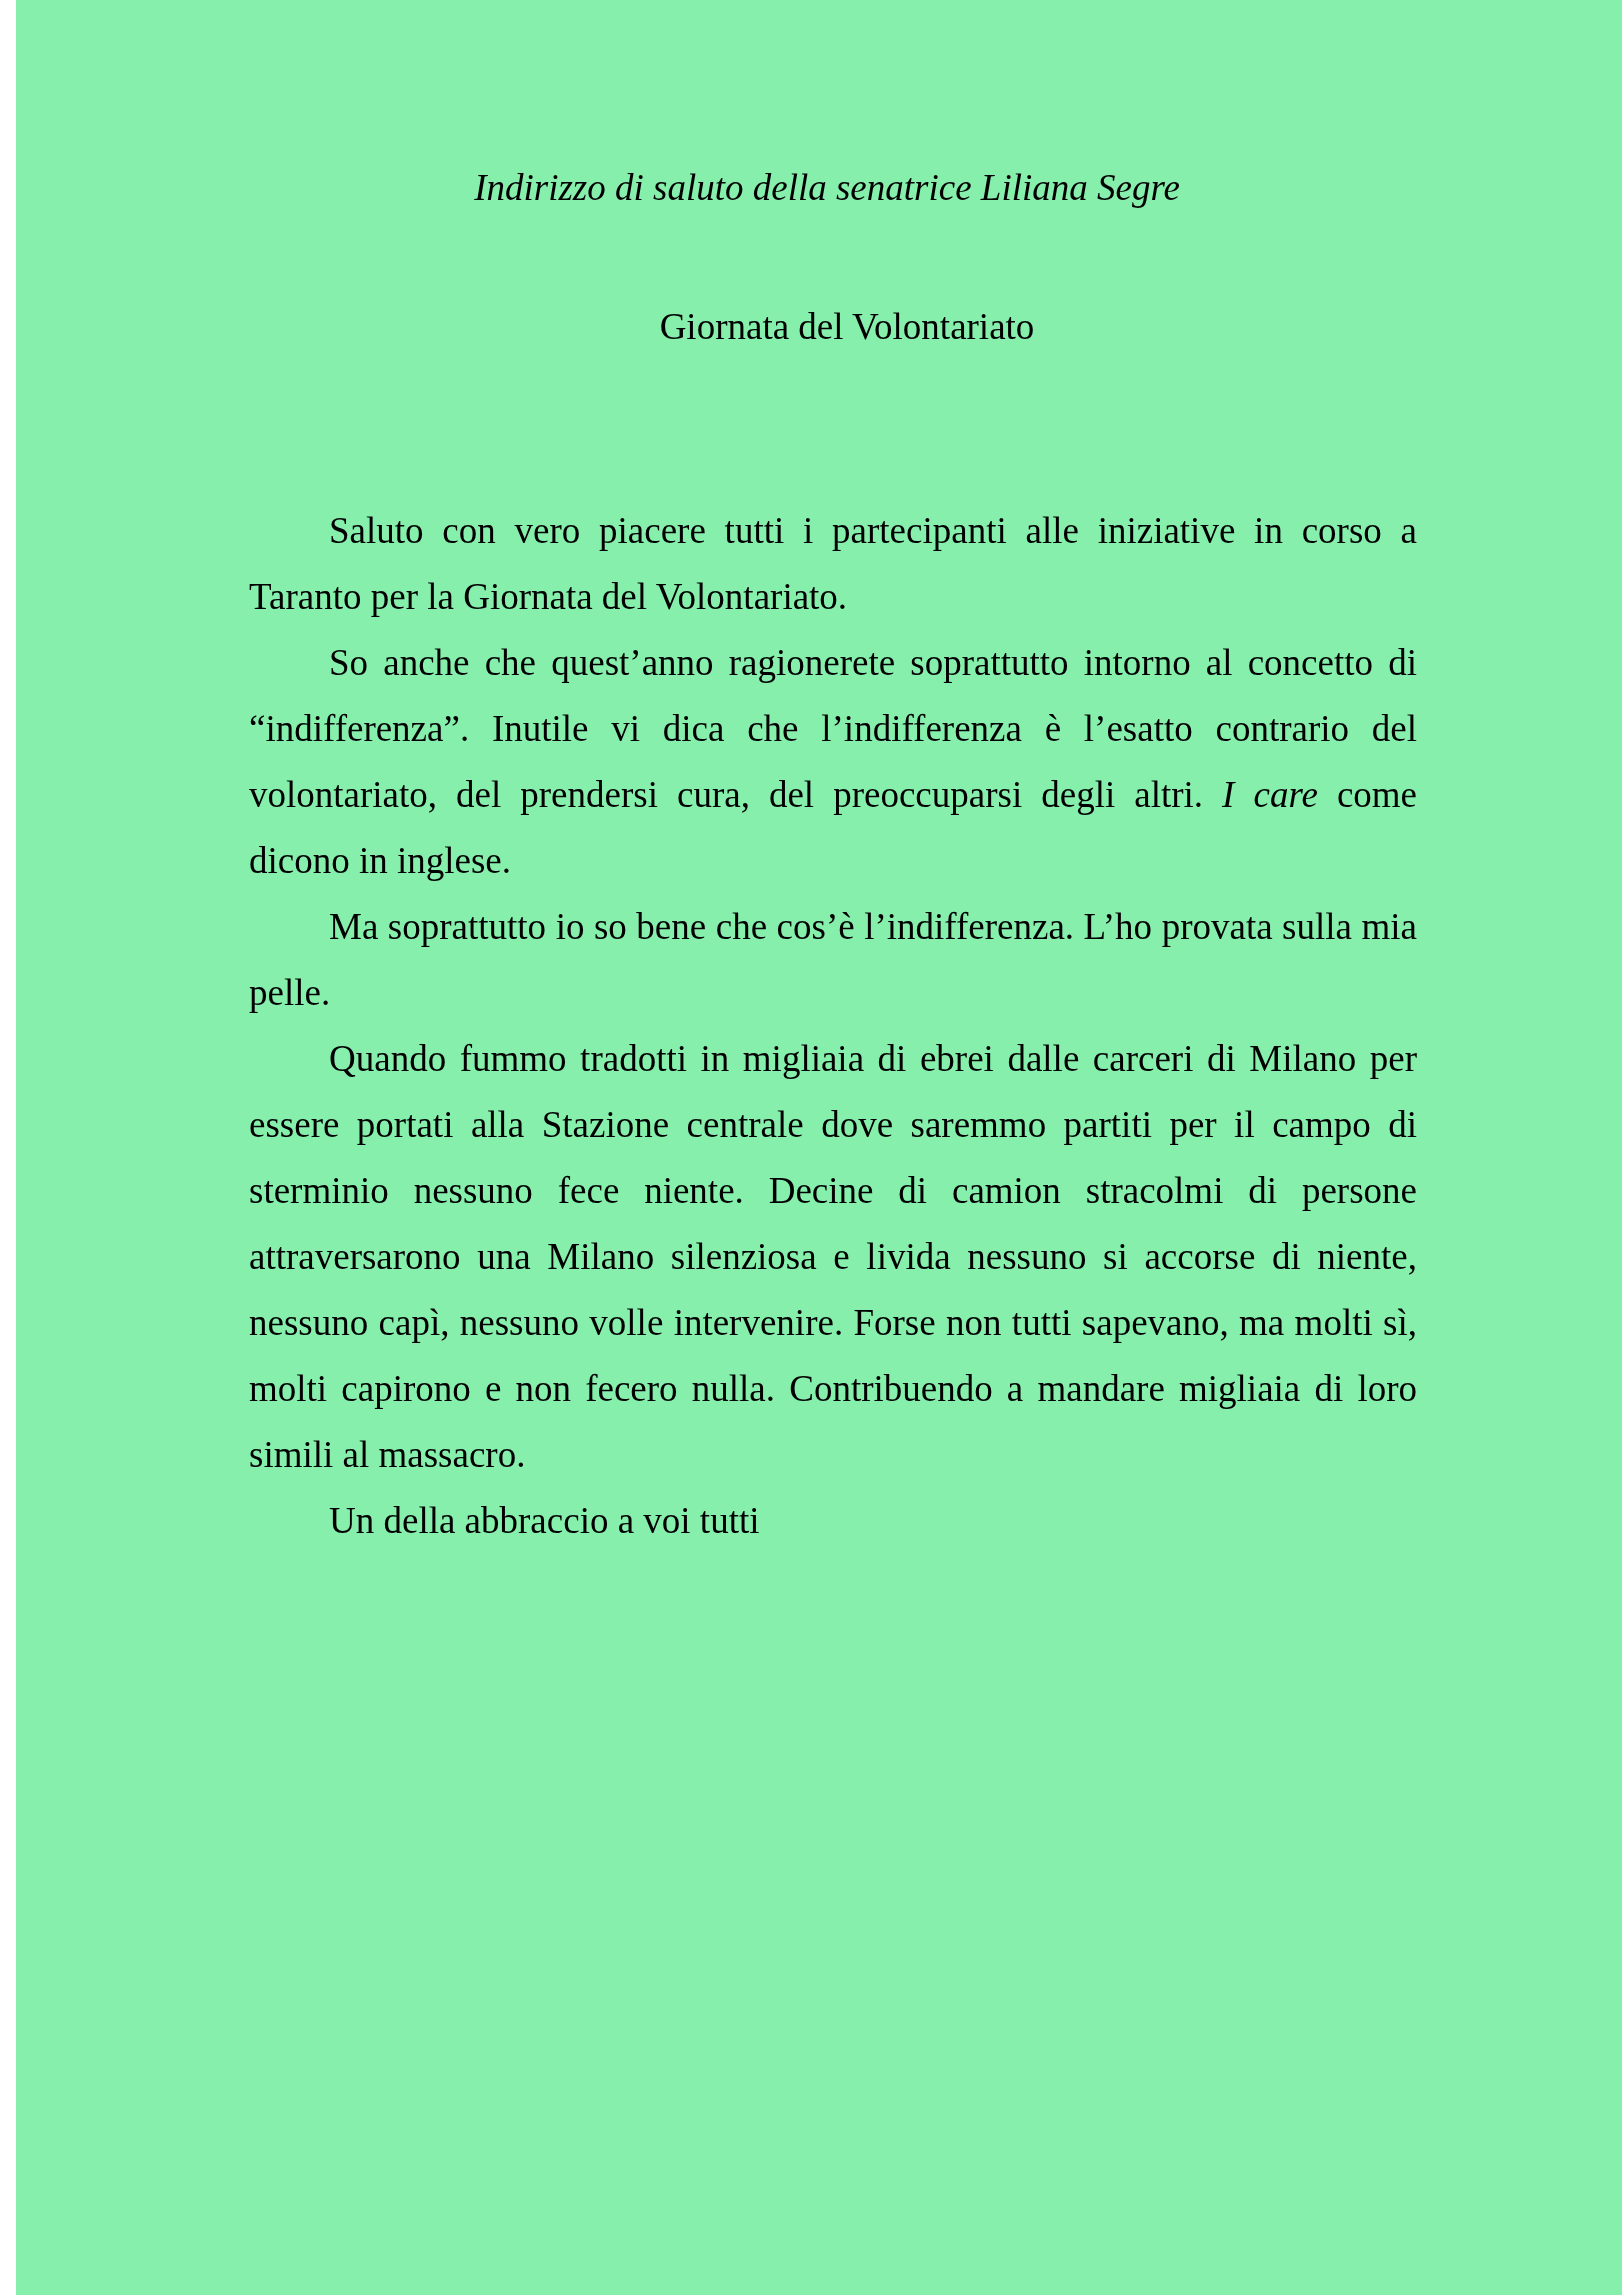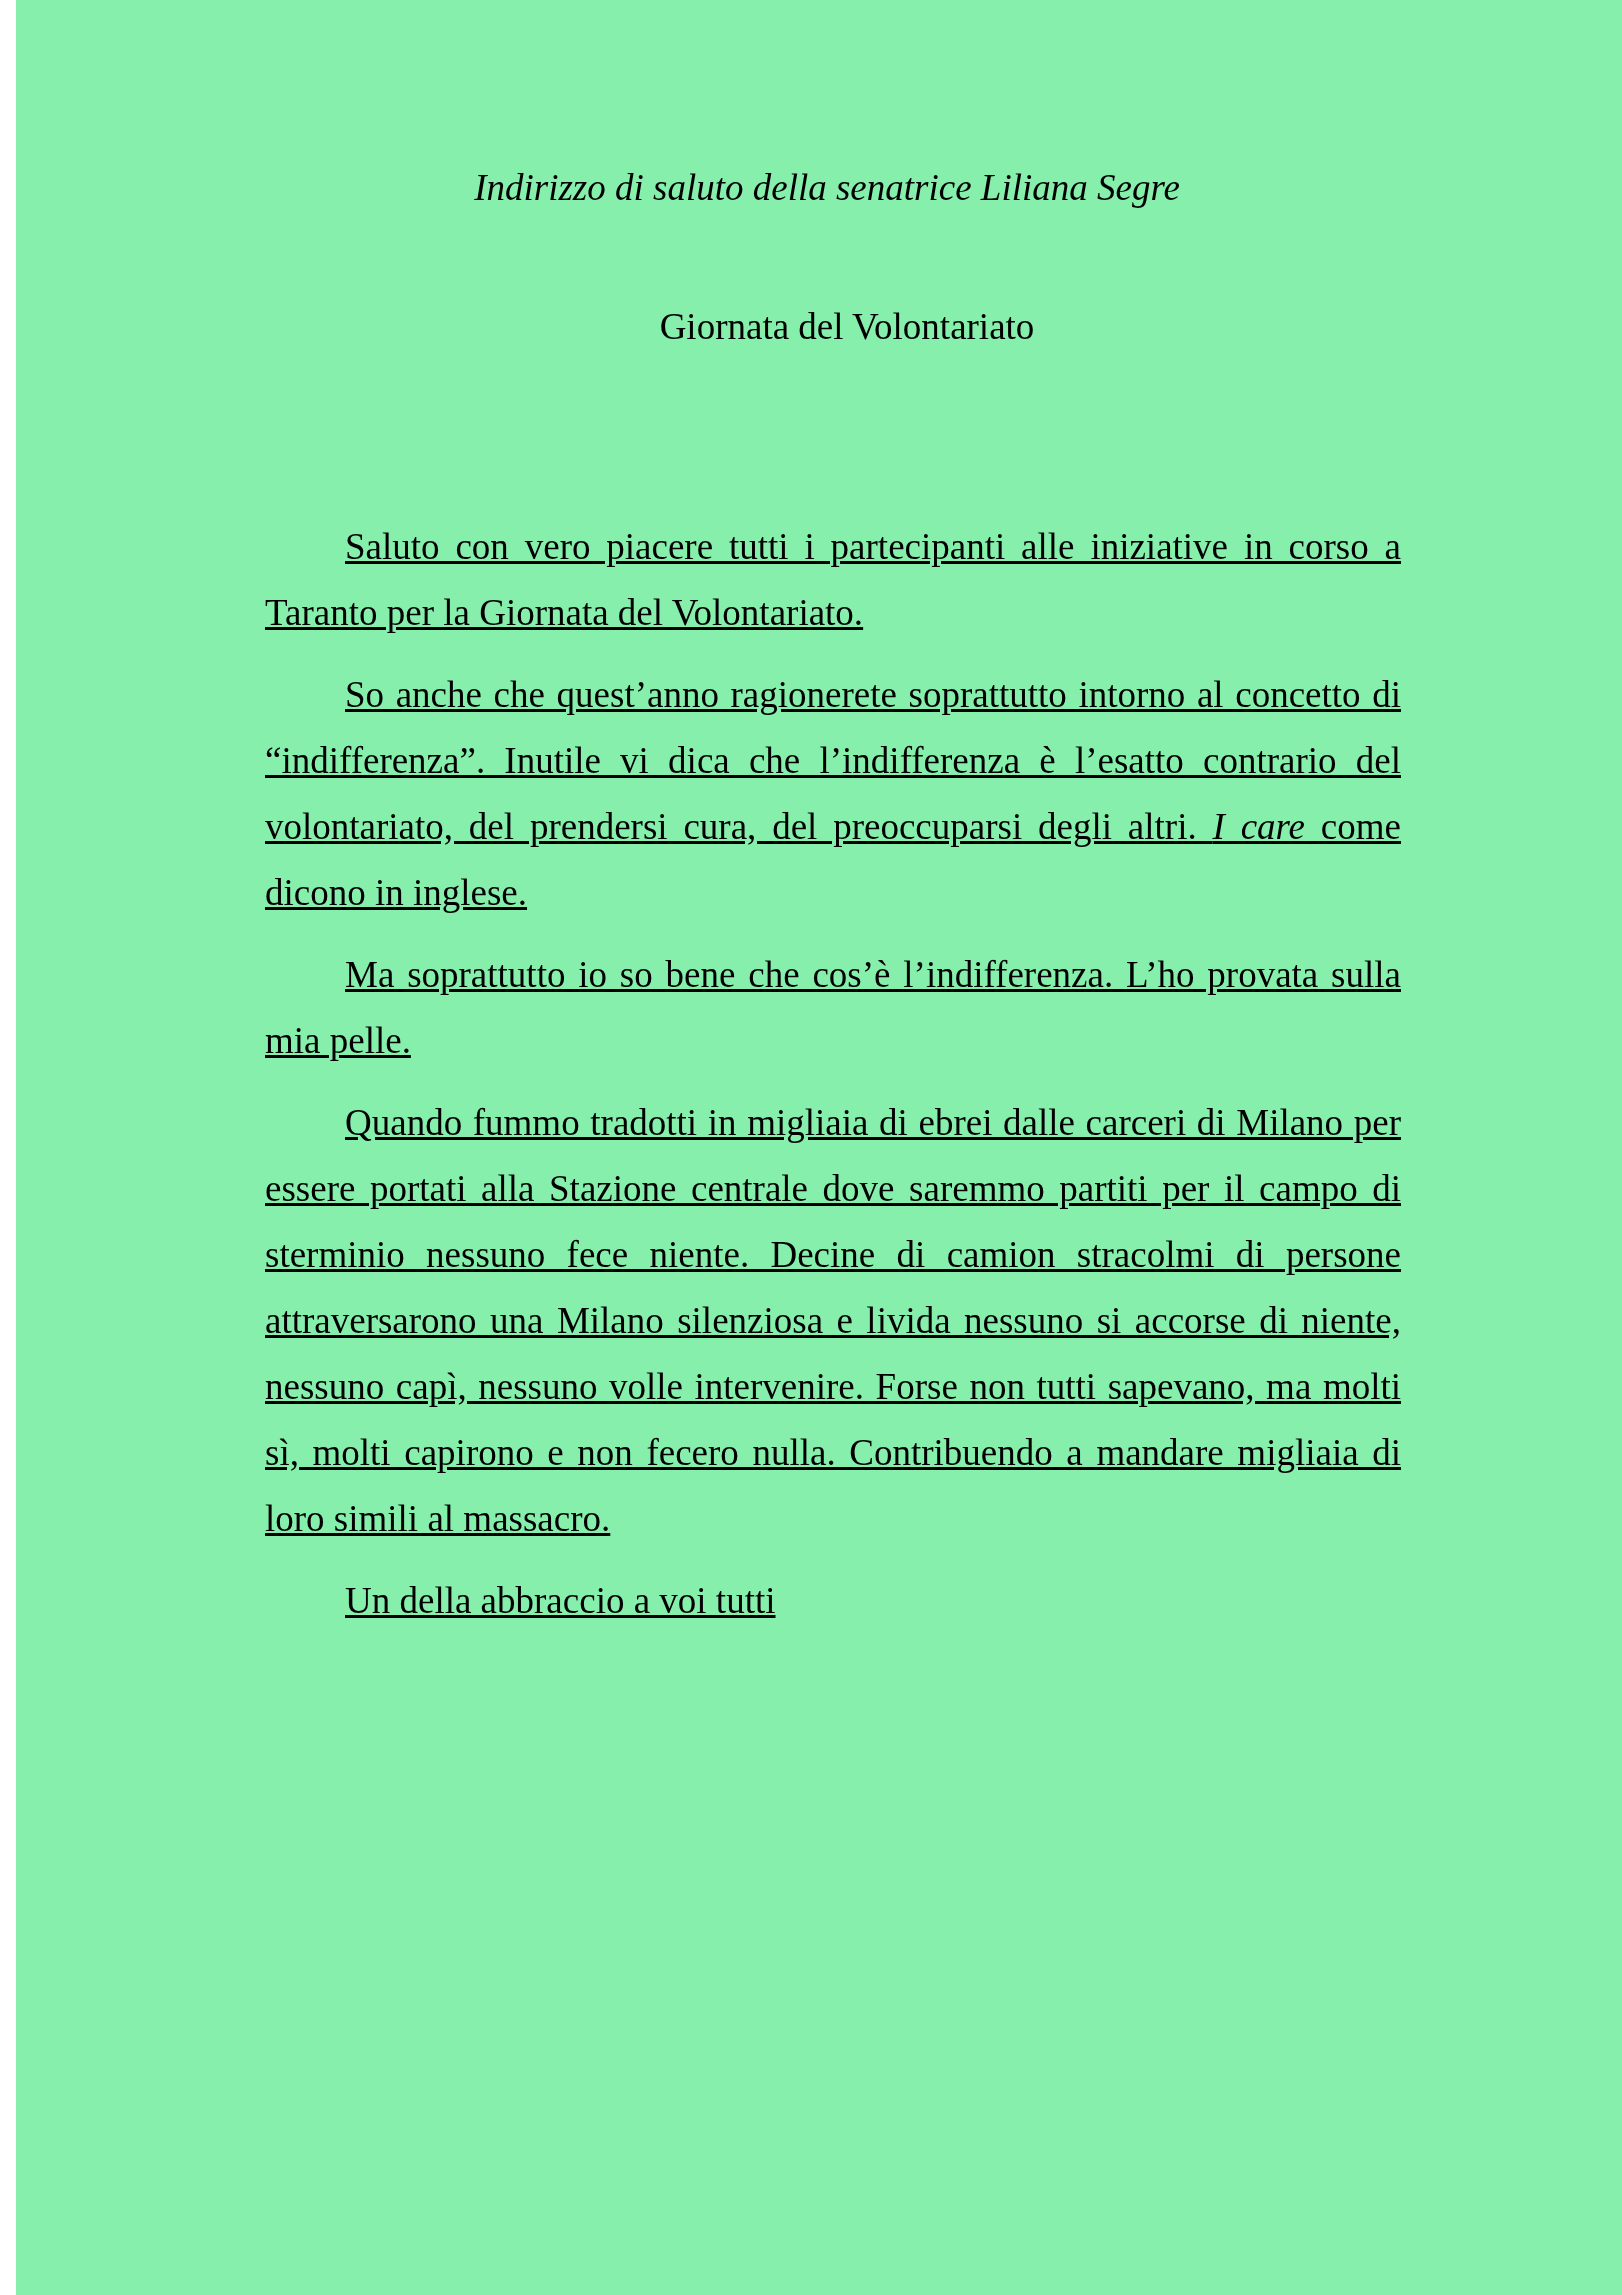--- a/index.html
+++ b/index.html
@@ -16,21 +16,21 @@
   .subtitle {
     position: absolute; left: 0; width: 1622px;
     text-align: center; font-size: 37px; line-height: 52px;
   }
   .sub1 { top: 301px; padding-left: 20px; }
   .sub2 { top: 368px; }
   .body {
     position: absolute; left: 233px; width: 1168px; top: 498px;
     font-size: 37px; line-height: 66px; text-align: justify;
   }
-  .para { margin: 16px; text-indent: 80px; text-decoration: underline; }
+  .para { margin: 0; text-indent: 80px; }
   .para .it { font-style: italic; }
 </style>
 </head>
 <body>
 
 <div class="page">
   <div class="title">Indirizzo di saluto della senatrice Liliana Segre</div>
   <div class="subtitle sub1">Giornata del Volontariato</div>
 
   <div class="body">

